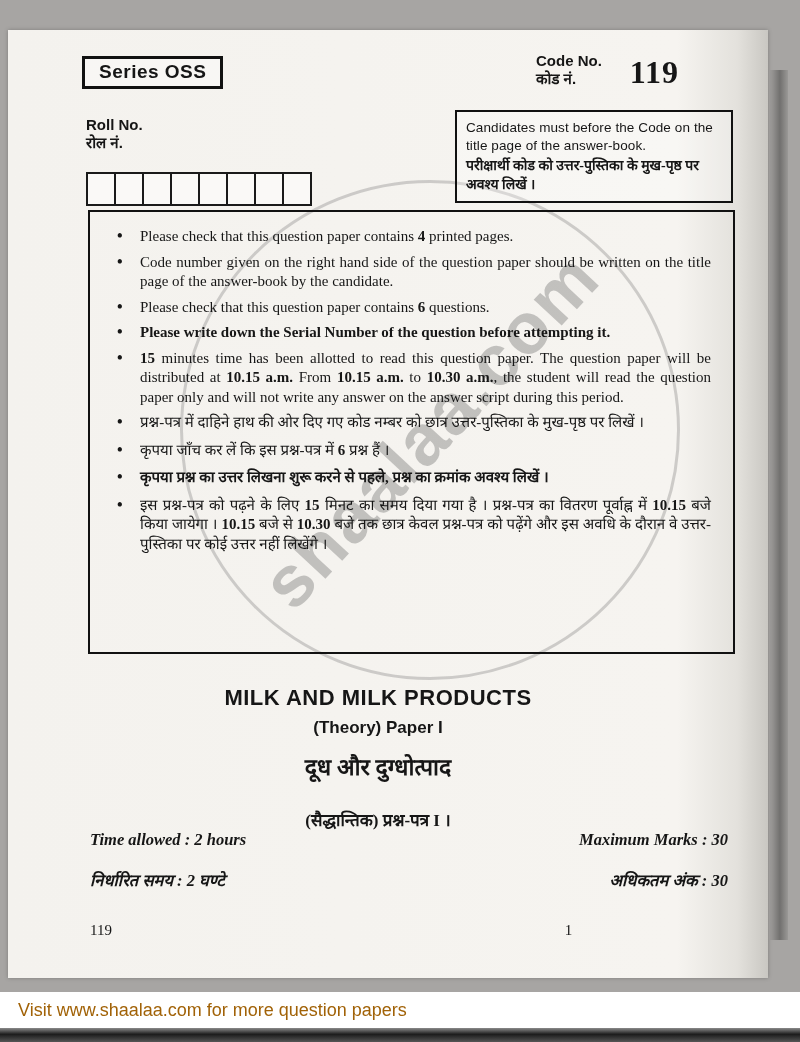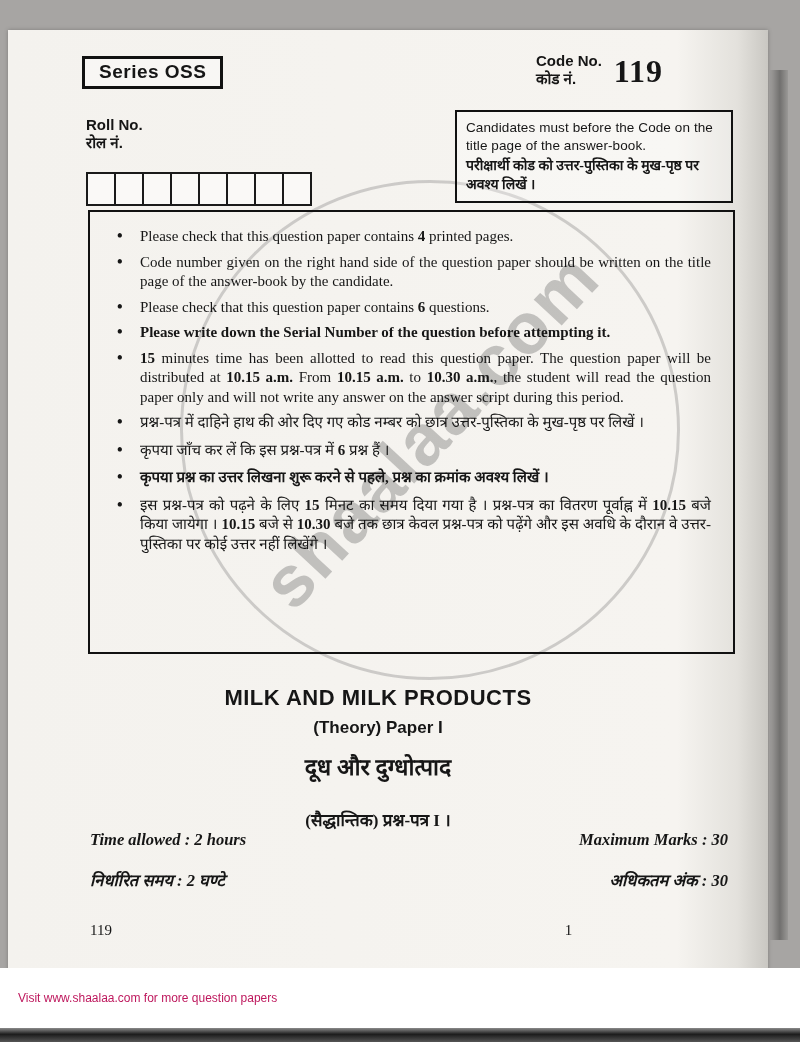--- a/index.html
+++ b/index.html
@@ -30,21 +30,21 @@
     transform:translate(-50%,-50%) rotate(-47deg);
     font-family:"Liberation Sans",sans-serif;font-weight:bold;font-size:72px;
     color:rgba(95,95,95,.34);white-space:nowrap;letter-spacing:2px;
   }
   
   .series-box{
     position:absolute;left:74px;top:26px;border:3px solid #111;
     padding:2px 14px 3px 14px;background:rgba(255,255,255,.35);
     font-family:"Liberation Sans",sans-serif;font-weight:bold;font-size:19px;letter-spacing:.5px;
   }
-  .code-block{position:absolute;left:528px;top:22px;display:flex;align-items:center;gap:12px;}
+  .code-block{position:absolute;left:528px;top:22px;display:flex;align-items:flex-end;gap:28px;}
   .code-labels div{font-weight:bold;font-size:15px;line-height:18px;font-family:"Liberation Sans",sans-serif;}
   .code-number{font-weight:bold;font-size:32px;line-height:32px;letter-spacing:1px;margin-top:2px;}
   .roll-block{position:absolute;left:78px;top:86px;display:flex;gap:18px;flex-direction:column;}
   .roll-labels div{font-weight:bold;font-size:15px;line-height:18px;font-family:"Liberation Sans",sans-serif;}
   .roll-boxes{display:flex;margin-top:2px;}
   .roll-box{width:26px;height:30px;border:2px solid #1a1a1a;margin-left:-2px;background:rgba(255,255,255,.5);}
   .roll-box:first-child{margin-left:0;}
   .cand-box{
     position:absolute;left:447px;top:80px;width:278px;border:2px solid #111;
     padding:7px 9px;box-sizing:border-box;background:rgba(255,255,255,.25);
@@ -81,23 +81,23 @@
   .meta-row.en{top:800px;}
   .meta-row.hi{top:838px;}
   
   .page-footer{position:absolute;left:82px;right:40px;top:892px;display:flex;font-size:15px;}
   .page-footer span{flex:1;}
   .pf-left{text-align:left;}
   .pf-center{text-align:center;}
   .pf-right{text-align:right;font-weight:bold;letter-spacing:1px;}
   
   .site-footer{
-    position:absolute;left:0;bottom:14px;width:100%;height:60px;background:#ffffff;
+    position:absolute;left:0;bottom:14px;width:100%;height:36px;background:#ffffff;
     display:flex;align-items:center;padding-left:18px;box-sizing:border-box;
-    font-family:"Liberation Sans",sans-serif;font-size:12px;color:#be185d;
+    font-family:"Liberation Sans",sans-serif;font-size:18px;color:#a16207;
   }
   .bottom-strip{
     position:absolute;left:0;bottom:0;width:100%;height:14px;
     background:linear-gradient(to bottom,#8a8a8a 0%,#1c1c1c 45%,#555 100%);
   }
 </style>
 </head>
 <body>
 
 <div class="page">

